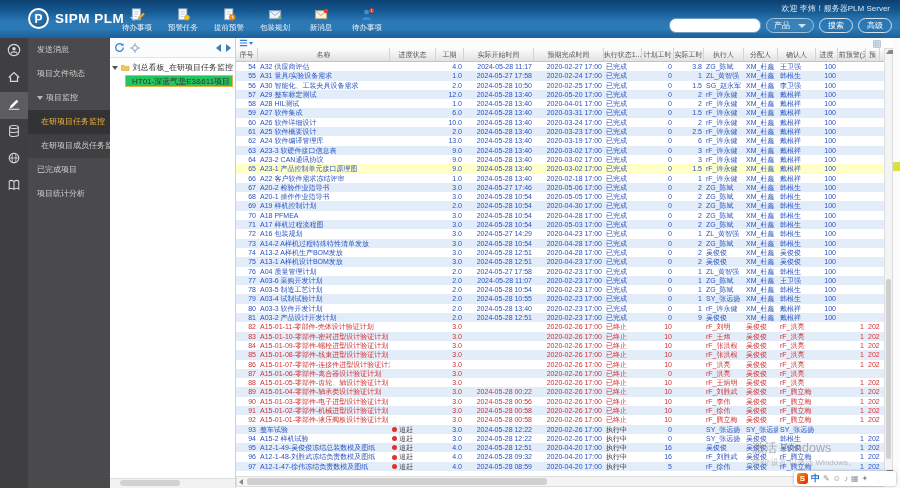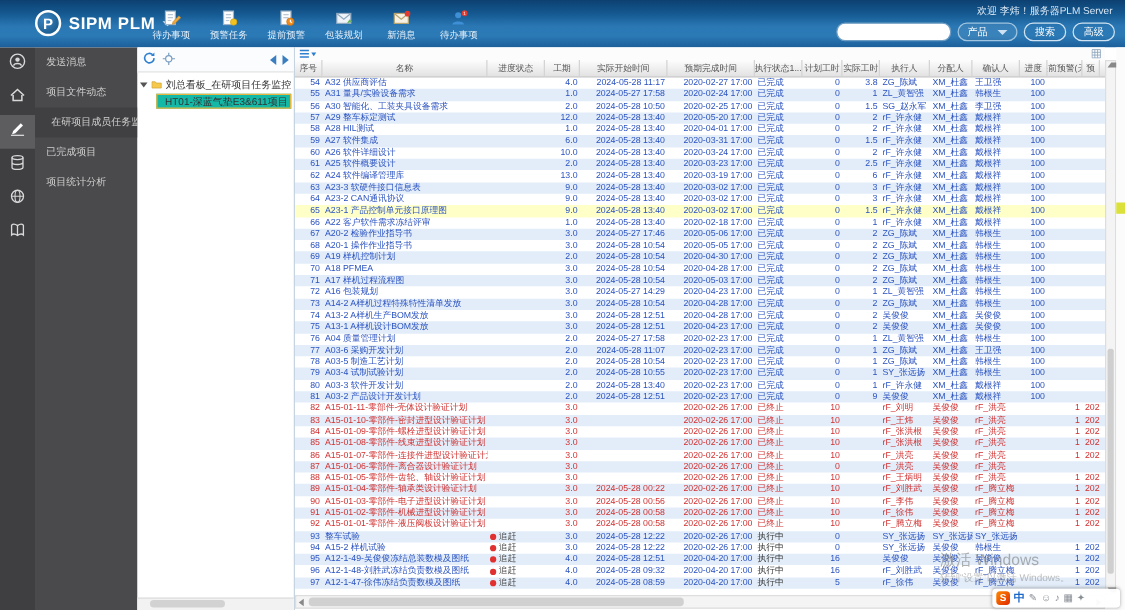--- a/index.html
+++ b/index.html
@@ -36,21 +36,21 @@
   .menu-sub.active{background:#333335;color:#f0b33c;}
   .tri-down{width:0;height:0;border-left:3px solid transparent;border-right:3px solid transparent;border-top:4px solid #b8b8b8;display:inline-block;}
   
   .tree{position:absolute;left:110px;top:38px;width:126px;height:450px;background:#fff;border-right:1px solid #c6d4e2;box-sizing:border-box;}
   .tree-bar{height:19px;border-bottom:1px solid #e3e3e3;display:flex;align-items:center;padding:0 4px;gap:5px;background:#fafcfe;}
   .tree-bar .spacer{margin-left:auto;}
   .tri-left{width:0;height:0;border-top:4px solid transparent;border-bottom:4px solid transparent;border-right:5px solid #3a7ec0;cursor:pointer;}
   .tri-right{width:0;height:0;border-top:4px solid transparent;border-bottom:4px solid transparent;border-left:5px solid #3a7ec0;cursor:pointer;}
   .tree-body{padding:4px 2px;font-size:8px;color:#333;}
   .tree-root{display:flex;align-items:center;gap:3px;white-space:nowrap;overflow:hidden;cursor:pointer;height:11px;}
-  .tree-child{margin:2px 0 0 13px;display:inline-flex;align-items:center;gap:3px;background:#14b8a6;border:1px solid #e4b53f;
+  .tree-child{margin:2px 0 0 13px;display:inline-flex;align-items:center;gap:3px;background:#22c55e;border:1px solid #e4b53f;
        padding:0 3px;height:10px;white-space:nowrap;overflow:hidden;max-width:100px;cursor:pointer;}
   .tree-hscroll{position:absolute;bottom:0;left:0;width:125px;height:9px;background:#f2f2f2;border-top:1px solid #ddd;}
   .tree-hscroll .thumb{position:absolute;left:10px;top:1px;width:60px;height:6px;background:#d2d2d2;border-radius:3px;}
   
   .main{position:absolute;left:236px;top:38px;width:664px;height:450px;background:#fff;}
   .main-toolbar{position:absolute;left:0;top:0;width:648px;height:10px;border-bottom:1px solid #e0e0e0;background:#fcfcfc;display:flex;align-items:center;}
   .mt-left{margin-left:3px;display:flex;align-items:center;gap:1px;cursor:pointer;}
   .mt-right{margin-left:auto;margin-right:3px;cursor:pointer;}
   .grid-head{position:absolute;left:0;top:10px;width:648px;height:14px;display:flex;
        background:linear-gradient(#fdfdfd,#e2e2e2);border-bottom:1px solid #c4c4c4;box-sizing:border-box;}
@@ -209,20 +209,27 @@
         </svg></span>
     </div>
   </div>
 <div class="menu" id="menu">
     <div class="menu-item">
       <span>发送消息</span>
     </div>
     <div class="menu-item">
       <span>项目文件动态</span>
     </div>
+    <div class="menu-item">
+      <span class="tri-down"></span>
+      <span>项目监控</span>
+    </div>
+    <div class="menu-item menu-sub active">
+      <span>在研项目任务监控</span>
+    </div>
     <div class="menu-item menu-sub">
       <span>在研项目成员任务监控</span>
     </div>
     <div class="menu-item">
       <span>已完成项目</span>
     </div>
     <div class="menu-item">
       <span>项目统计分析</span>
     </div>
   </div>

